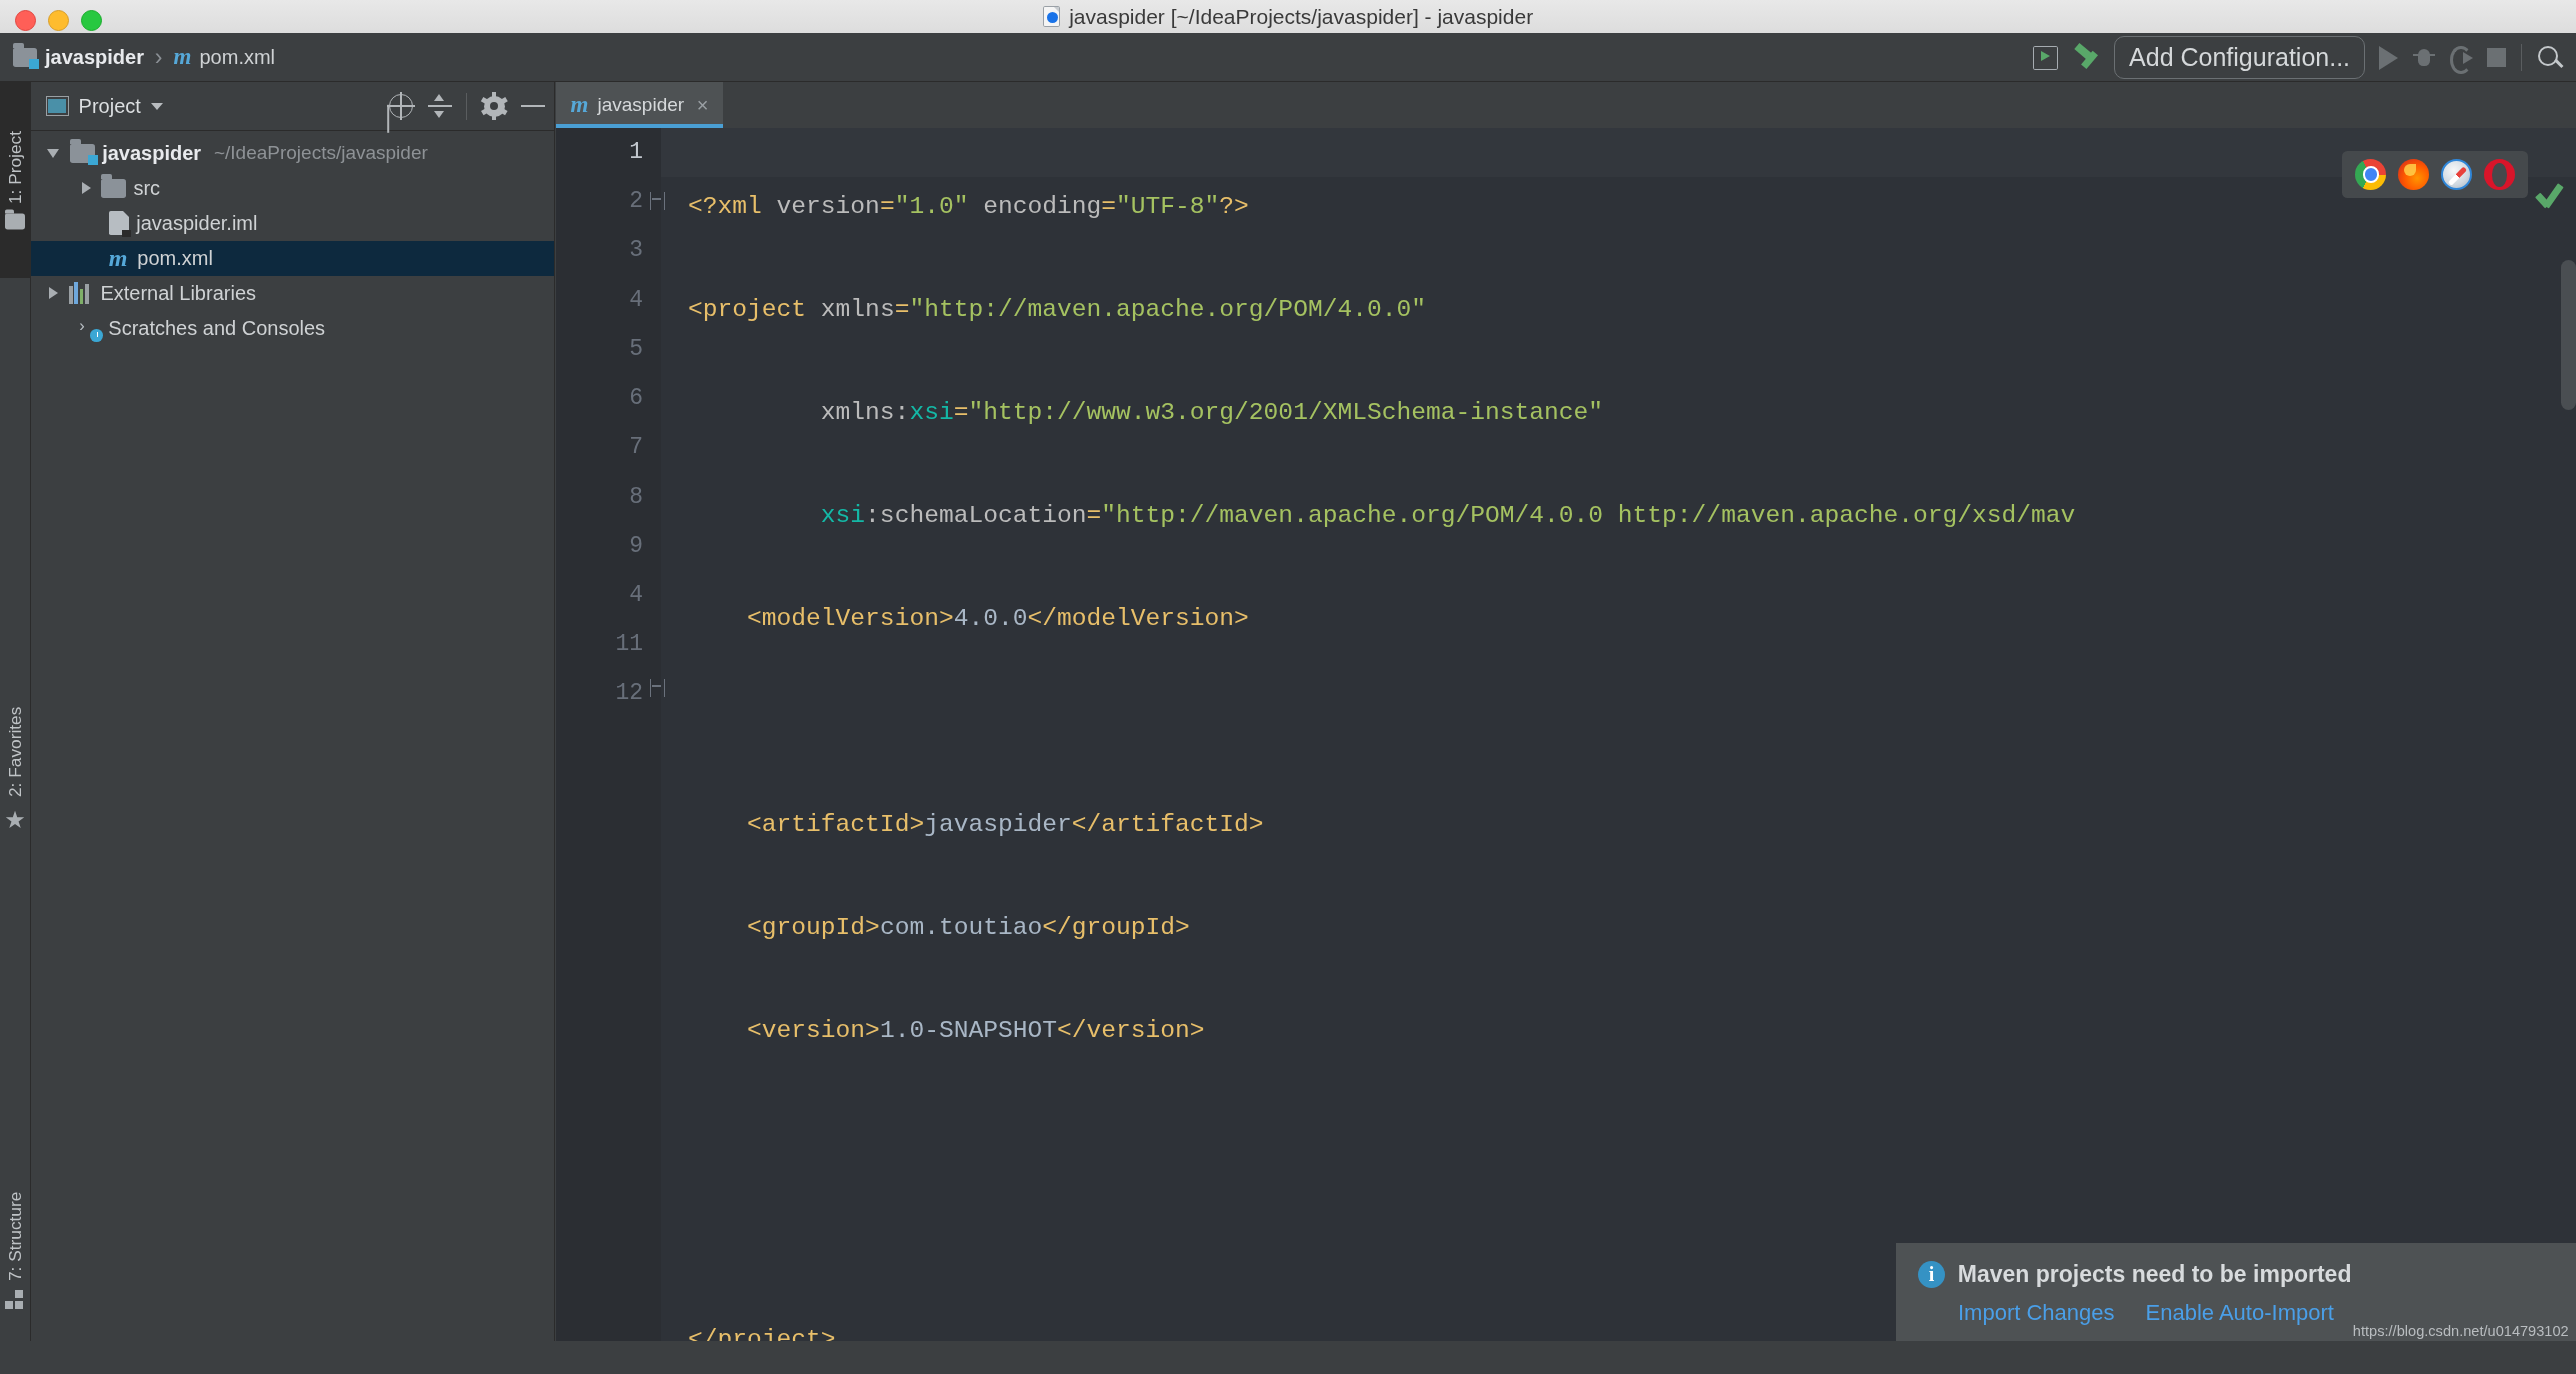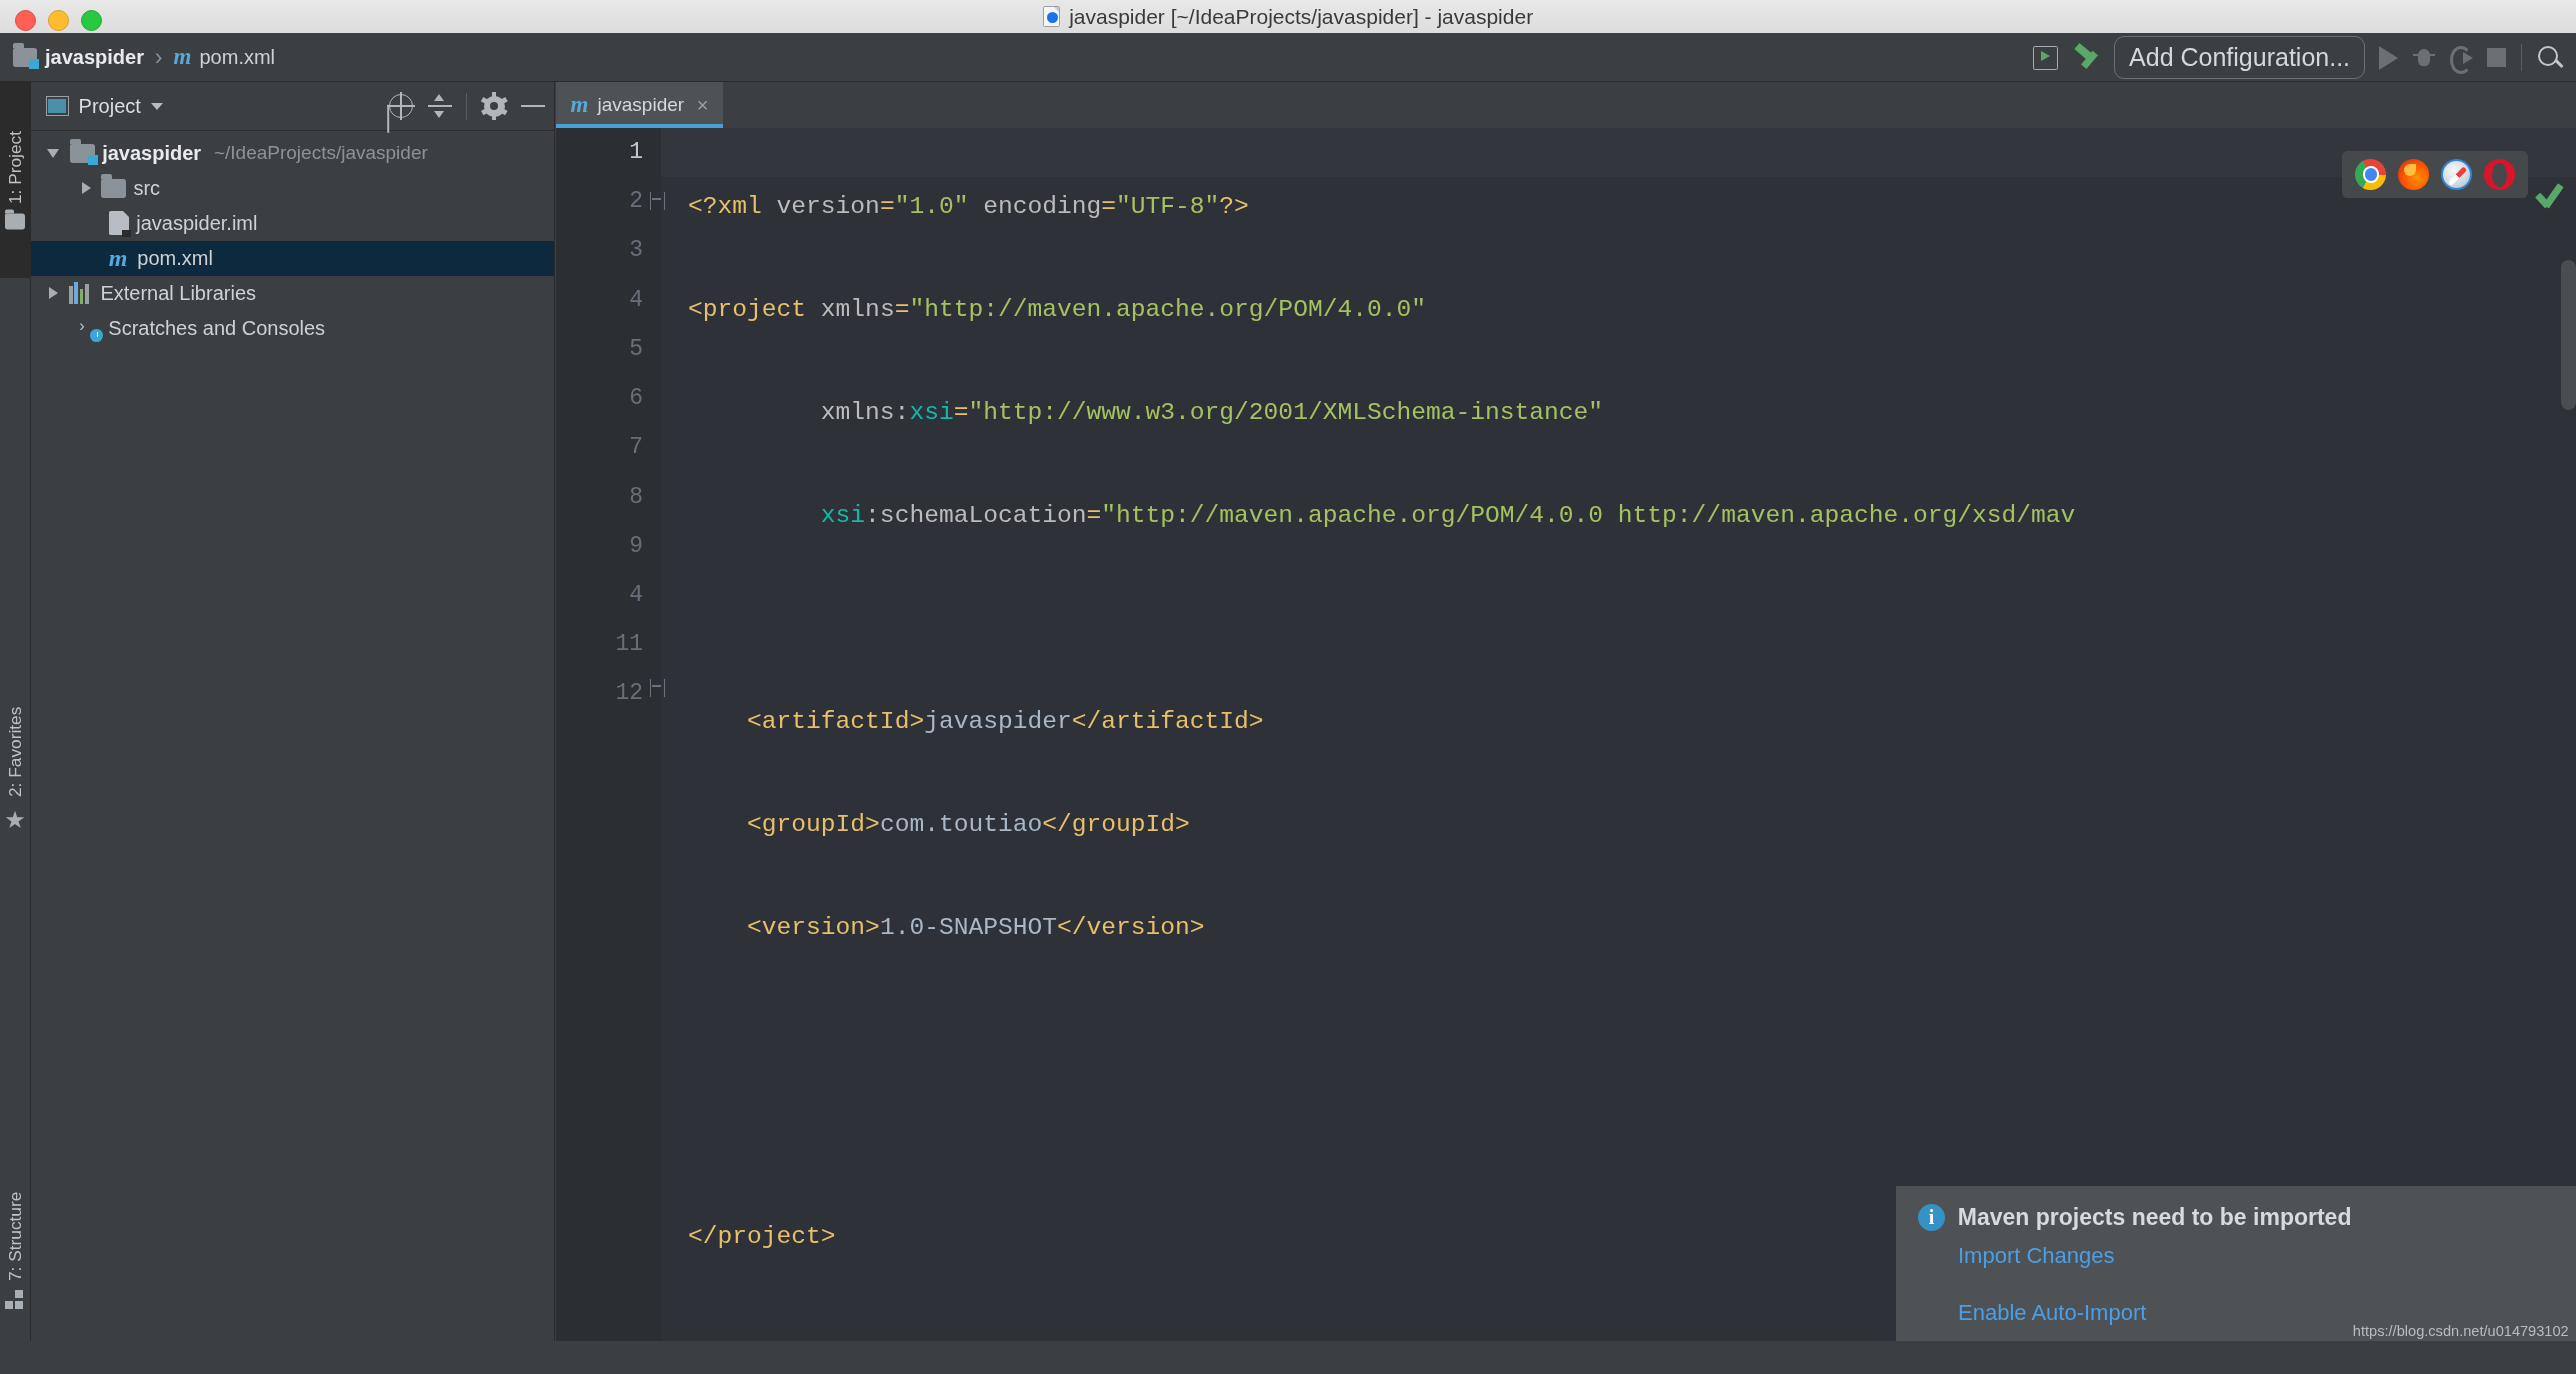--- a/index.html
+++ b/index.html
@@ -265,21 +265,21 @@
     position: absolute; right: 0; bottom: 33px; width: 680px;
     background: #4e5254; padding: 18px 22px 14.6px 22px;
   }
   .notif-head { display: flex; align-items: center; gap: 12.8px; }
   .info-ico {
     width: 27px; height: 27px; border-radius: 50%; background: #3592c4;
     color: #fff; font-weight: bold; font-size: 20px; font-family: "Liberation Serif", serif;
     display: flex; align-items: center; justify-content: center; flex: none;
   }
   .notif-title { font-size: 23px; font-weight: bold; color: #d8dbdd; }
-  .notif-links { display: flex; gap: 31px; margin-top: 12.8px; padding-left: 40px; flex-direction: column; }
+  .notif-links { display: flex; gap: 31px; margin-top: 12.8px; padding-left: 40px; }
   .notif-link { font-size: 22px; color: #4a9fe8; cursor: pointer; }
   .watermark {
     position: absolute; right: 7.3px; bottom: 1.8px;
     font-size: 14.6px; color: #b9bdc0;
   }
   .statusbar {
     position: absolute; left: 0; bottom: 0; width: 2576px; height: 33px;
     background: #3c3f41;
   }
 </style>
@@ -465,20 +465,21 @@
       <div class="fold-marker" style="top:551px;">
           <i></i>
         </div>
     </div>
 
     <div class="code-lines">
       <div class="cline"><span class="tg">&lt;?xml</span> <span class="at">version</span><span class="tg">=</span><span class="vl">"1.0"</span> <span class="at">encoding</span><span class="tg">=</span><span class="vl">"UTF-8"</span><span class="tg">?&gt;</span></div>
       <div class="cline"><span class="tg">&lt;project</span> <span class="at">xmlns</span><span class="tg">=</span><span class="vl">"http://maven.apache.org/POM/4.0.0"</span></div>
       <div class="cline">         <span class="at">xmlns:</span><span class="ns">xsi</span><span class="tg">=</span><span class="vl">"http://www.w3.org/2001/XMLSchema-instance"</span></div>
       <div class="cline">         <span class="ns">xsi</span><span class="at">:schemaLocation</span><span class="tg">=</span><span class="vl">"http://maven.apache.org/POM/4.0.0 http://maven.apache.org/xsd/mav</span></div>
+      <div class="cline">    <span class="tg">&lt;modelVersion&gt;</span><span class="tx">4.0.0</span><span class="tg">&lt;/modelVersion&gt;</span></div>
       <div class="cline"> </div>
       <div class="cline">    <span class="tg">&lt;artifactId&gt;</span><span class="tx">javaspider</span><span class="tg">&lt;/artifactId&gt;</span></div>
       <div class="cline">    <span class="tg">&lt;groupId&gt;</span><span class="tx">com.toutiao</span><span class="tg">&lt;/groupId&gt;</span></div>
       <div class="cline">    <span class="tg">&lt;version&gt;</span><span class="tx">1.0-SNAPSHOT</span><span class="tg">&lt;/version&gt;</span></div>
       <div class="cline"> </div>
       <div class="cline"> </div>
       <div class="cline"><span class="tg">&lt;/project&gt;</span></div>
     </div>
 
     <div class="browsers">

